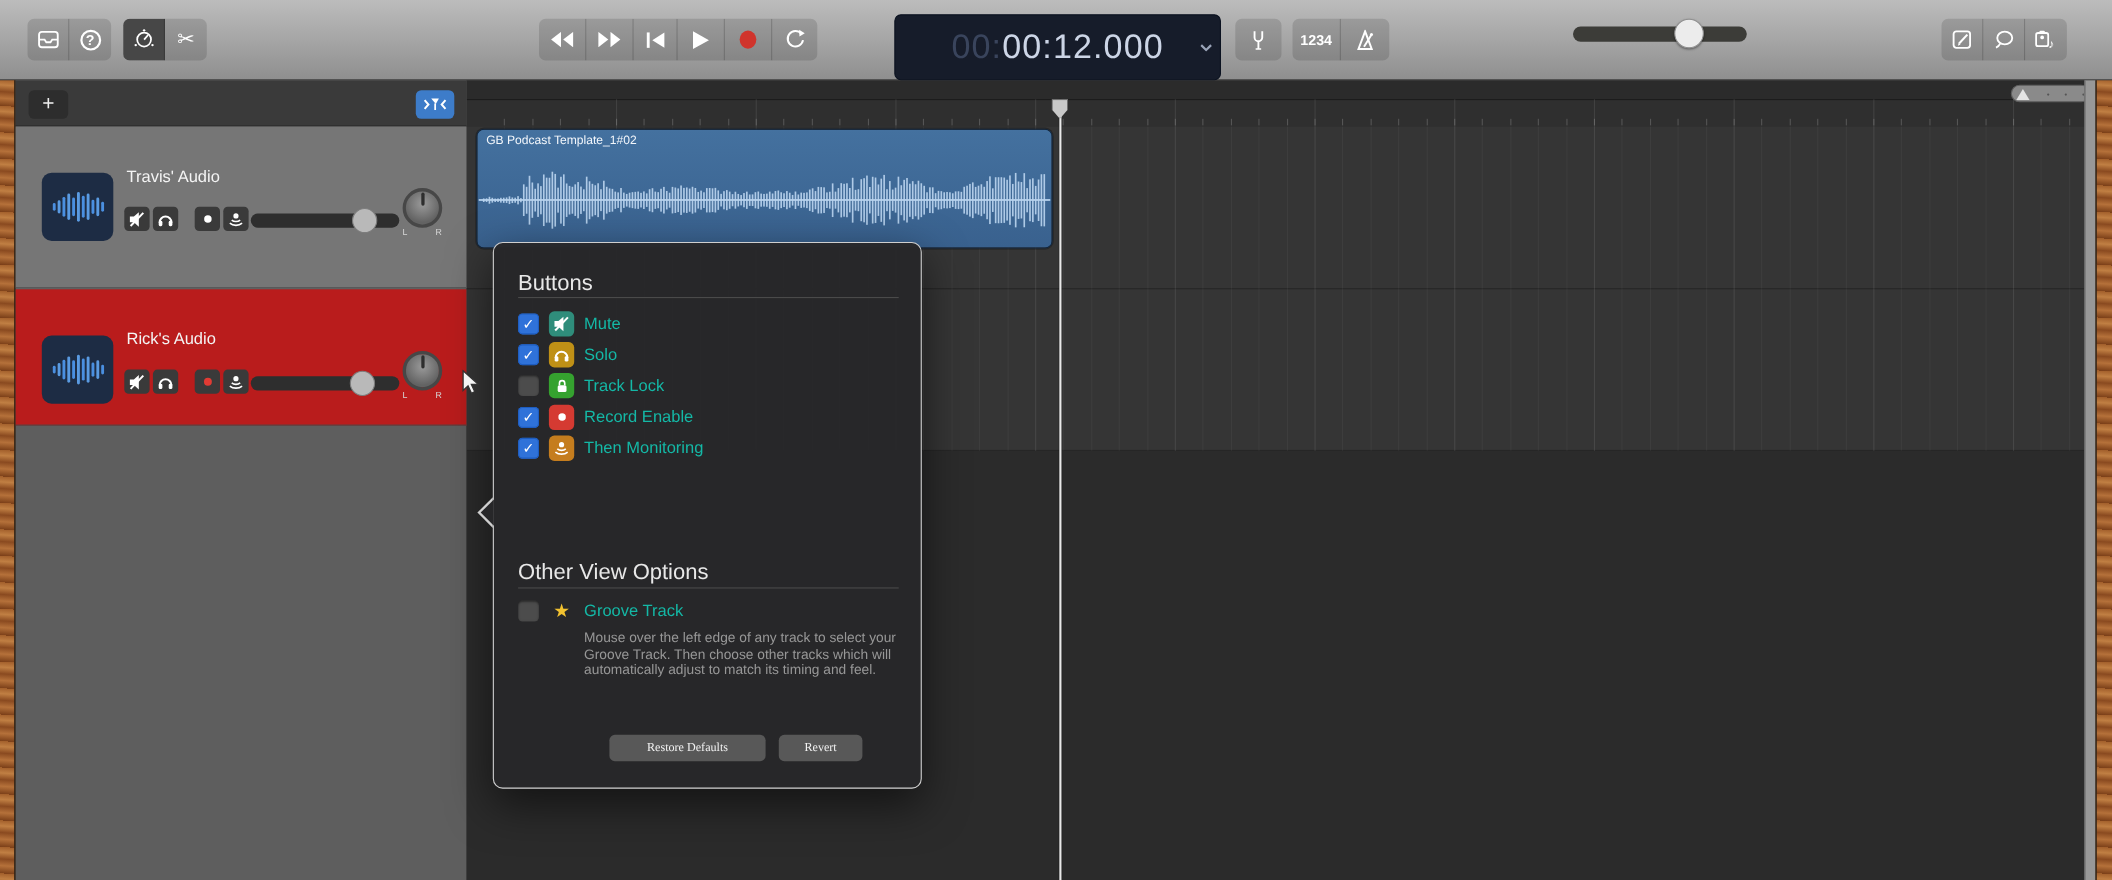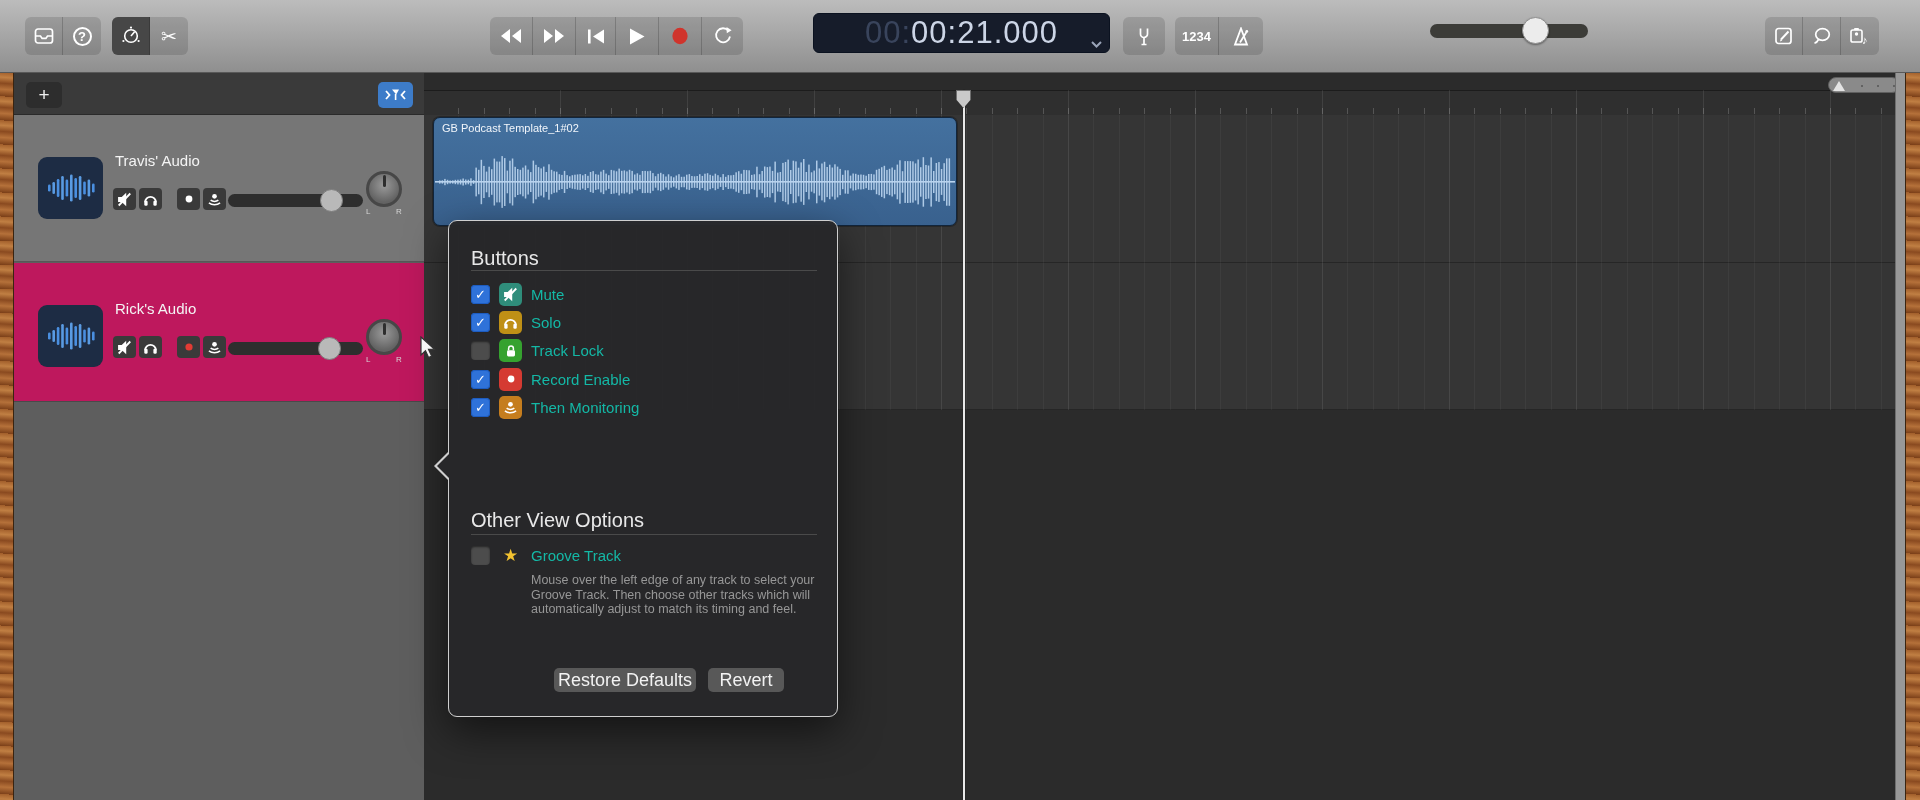--- a/index.html
+++ b/index.html
@@ -10,21 +10,21 @@
     background:linear-gradient(180deg,#bcbcbc 0%,#a8a8a8 45%,#8f8f8f 100%);
     border-bottom:1px solid #585858; z-index:30; }
   .tb-group { position:absolute; top:17px; height:38px; display:flex; border-radius:6px; overflow:hidden; background:rgba(0,0,0,0.13); }
   .tb-btn { height:38px; display:flex; align-items:center; justify-content:center; color:#fafafa; border-right:1px solid rgba(0,0,0,0.18); cursor:default; }
   .tb-btn:last-child { border-right:none; }
   .tb-btn.active { background:#474747; }
   .tb-btn svg { display:block; }
   .icon-txt { color:#fff; font-size:19px; line-height:1; }
   .help-circle { width:19px;height:19px;border:2px solid #fff;border-radius:50%;display:flex;align-items:center;justify-content:center;font-size:13px;font-weight:bold;color:#fff; }
 
-  #lcd { position:absolute; left:813px; top:13px; width:297px; height:40px; background:#161c2a; border-radius:6px;
+  #lcd { position:absolute; left:813px; top:13px; width:297px; height:60px; background:#161c2a; border-radius:6px;
     border:1px solid #0b1220; display:flex; align-items:center; justify-content:center; z-index:31;}
   #lcd .dim { color:#39445c; }
   #lcd .bright { color:#ccd5e6; }
   .lcd-text { font-size:31px; font-weight:300; letter-spacing:1px; font-family:"Liberation Sans",sans-serif; }
   #lcd .chev { position:absolute; right:7px; top:20px; }
 
   #master-vol-track { position:absolute; left:1430px; top:24px; width:158px; height:14px; border-radius:8px; background:#3c3c38; }
   #master-vol-thumb { position:absolute; left:92px; top:-7px; width:27px; height:27px; border-radius:50%; background:#ececec; border:1px solid #8f8f8f; box-shadow:0 1px 2px rgba(0,0,0,.4); }
 
   
@@ -36,21 +36,21 @@
 
   
   #header-col { position:absolute; left:14px; top:73px; width:410px; height:727px; background:#5e5e5e; z-index:10; }
   #hdr-topbar { position:absolute; left:0; top:0; width:410px; height:42px; background:#3a3a3a; border-bottom:1px solid #2a2a2a; }
   #add-track-btn { position:absolute; left:12px; top:9px; width:36px; height:26px; background:#2d2d2d; border-radius:5px;
     color:#ededed; font-size:19px; display:flex; align-items:center; justify-content:center; }
   #catch-btn { position:absolute; left:364px; top:9px; width:35px; height:26px; background:#3d7cc9; border-radius:5px;
     display:flex; align-items:center; justify-content:center; }
   .track-row { position:absolute; left:0; width:410px; height:147px; }
   #track-row-0 { top:42px; background:#767676; border-bottom:1px solid #575757; }
-  #track-row-1 { top:190px; background:#be185d; border-bottom:1px solid #4a4a4a; height:139px; }
+  #track-row-1 { top:190px; background:#b91c1c; border-bottom:1px solid #4a4a4a; height:124px; }
   .track-icon { position:absolute; left:24px; top:42px; width:65px; height:62px; background:#1d2c44; border-radius:9px;
     display:flex; align-items:center; justify-content:center; }
   .track-name { position:absolute; left:101px; top:37px; font-size:15px; color:#f4f4f4; }
   .tk-btns { position:absolute; left:99px; top:73px; display:flex; gap:3px; }
   .tk-chip { width:23px; height:22px; background:#3a3a3a; border-radius:4px; display:flex; align-items:center; justify-content:center; }
   .tk-gap { width:9px; }
   .tk-slider { position:absolute; left:214px; top:79px; width:135px; height:13px; background:#2e2e2e; border-radius:7px; }
   .tk-thumb { position:absolute; top:-5px; width:23px; height:23px; border-radius:50%; background:#b9b9b9; border:1px solid #7d7d7d; }
   .pan-knob { position:absolute; left:352px; top:56px; width:36px; height:36px; border-radius:50%;
     background:radial-gradient(circle at 50% 38%,#9a9a9a,#636363 70%); border:3px solid #474747; }
@@ -94,21 +94,21 @@
   .pop-divider { position:absolute; left:22px; width:346px; height:1px; background:#4a4a4a; }
   .pop-row { position:absolute; left:22px; height:24px; display:flex; align-items:center; }
   .cb { width:19px; height:19px; border-radius:4px; display:flex; align-items:center; justify-content:center; font-size:13px; color:#fff; }
   .cb.checked { background:#2f72d9; box-shadow:inset 0 0 0 1px #1d5cc0; }
   .cb.unchecked { background:#4c4c4c; box-shadow:inset 0 1px 2px rgba(0,0,0,.5); }
   .chip { width:23px; height:23px; border-radius:5px; margin-left:9px; display:flex; align-items:center; justify-content:center; }
   .pop-row-label { margin-left:9px; font-size:15px; color:#14b8a6; }
   .pop-desc { position:absolute; left:82px; width:292px; font-size:12.5px; line-height:14.5px; color:#979797; }
   .star { margin-left:9px; width:23px; text-align:center; font-size:17px; color:#f2c230; }
   .pop-btn { position:absolute; top:447px; height:24px; background:#585858; border:none; border-radius:5px;
-    color:#f2f2f2; font-size:18px; font-family:Liberation Sans, sans-serif; }
+    color:#f2f2f2; font-size:11px; font-family:Liberation Serif, serif; }
   #restore-btn { left:105px; width:142px; }
   #revert-btn { left:259px; width:76px; }
 
   
   #cursor { position:absolute; left:420px; top:336px; z-index:50; }
 </style>
 </head>
 <body>
 
 <div id="toolbar">
@@ -175,21 +175,21 @@
     <div class="tb-btn" style="width:41px;">
       <svg width="20" height="20" viewBox="0 0 20 20">
           <path d="M15.5,4.8 A7,7 0 1 0 17,10.5" fill="none" stroke="#fff" stroke-width="1.8"></path>
           <polygon points="13.5,1 18.6,4.3 13.8,7.2" fill="#fff"></polygon>
         </svg>
     </div>
   </div>
 
   <div id="lcd">
     <span class="lcd-text dim">00:</span>
-    <span class="lcd-text bright">00:21.000</span>
+    <span class="lcd-text bright">00:12.000</span>
     <span class="chev">
       <svg width="11" height="7" viewBox="0 0 11 7">
           <polyline points="1,1 5.5,5.5 10,1" fill="none" stroke="#9aa4b8" stroke-width="2"></polyline>
         </svg>
     </span>
   </div>
 
   <div class="tb-group" style="left:1123px;">
     <div class="tb-btn" style="width:42px;">
       <svg width="18" height="19" viewBox="0 0 18 19">

